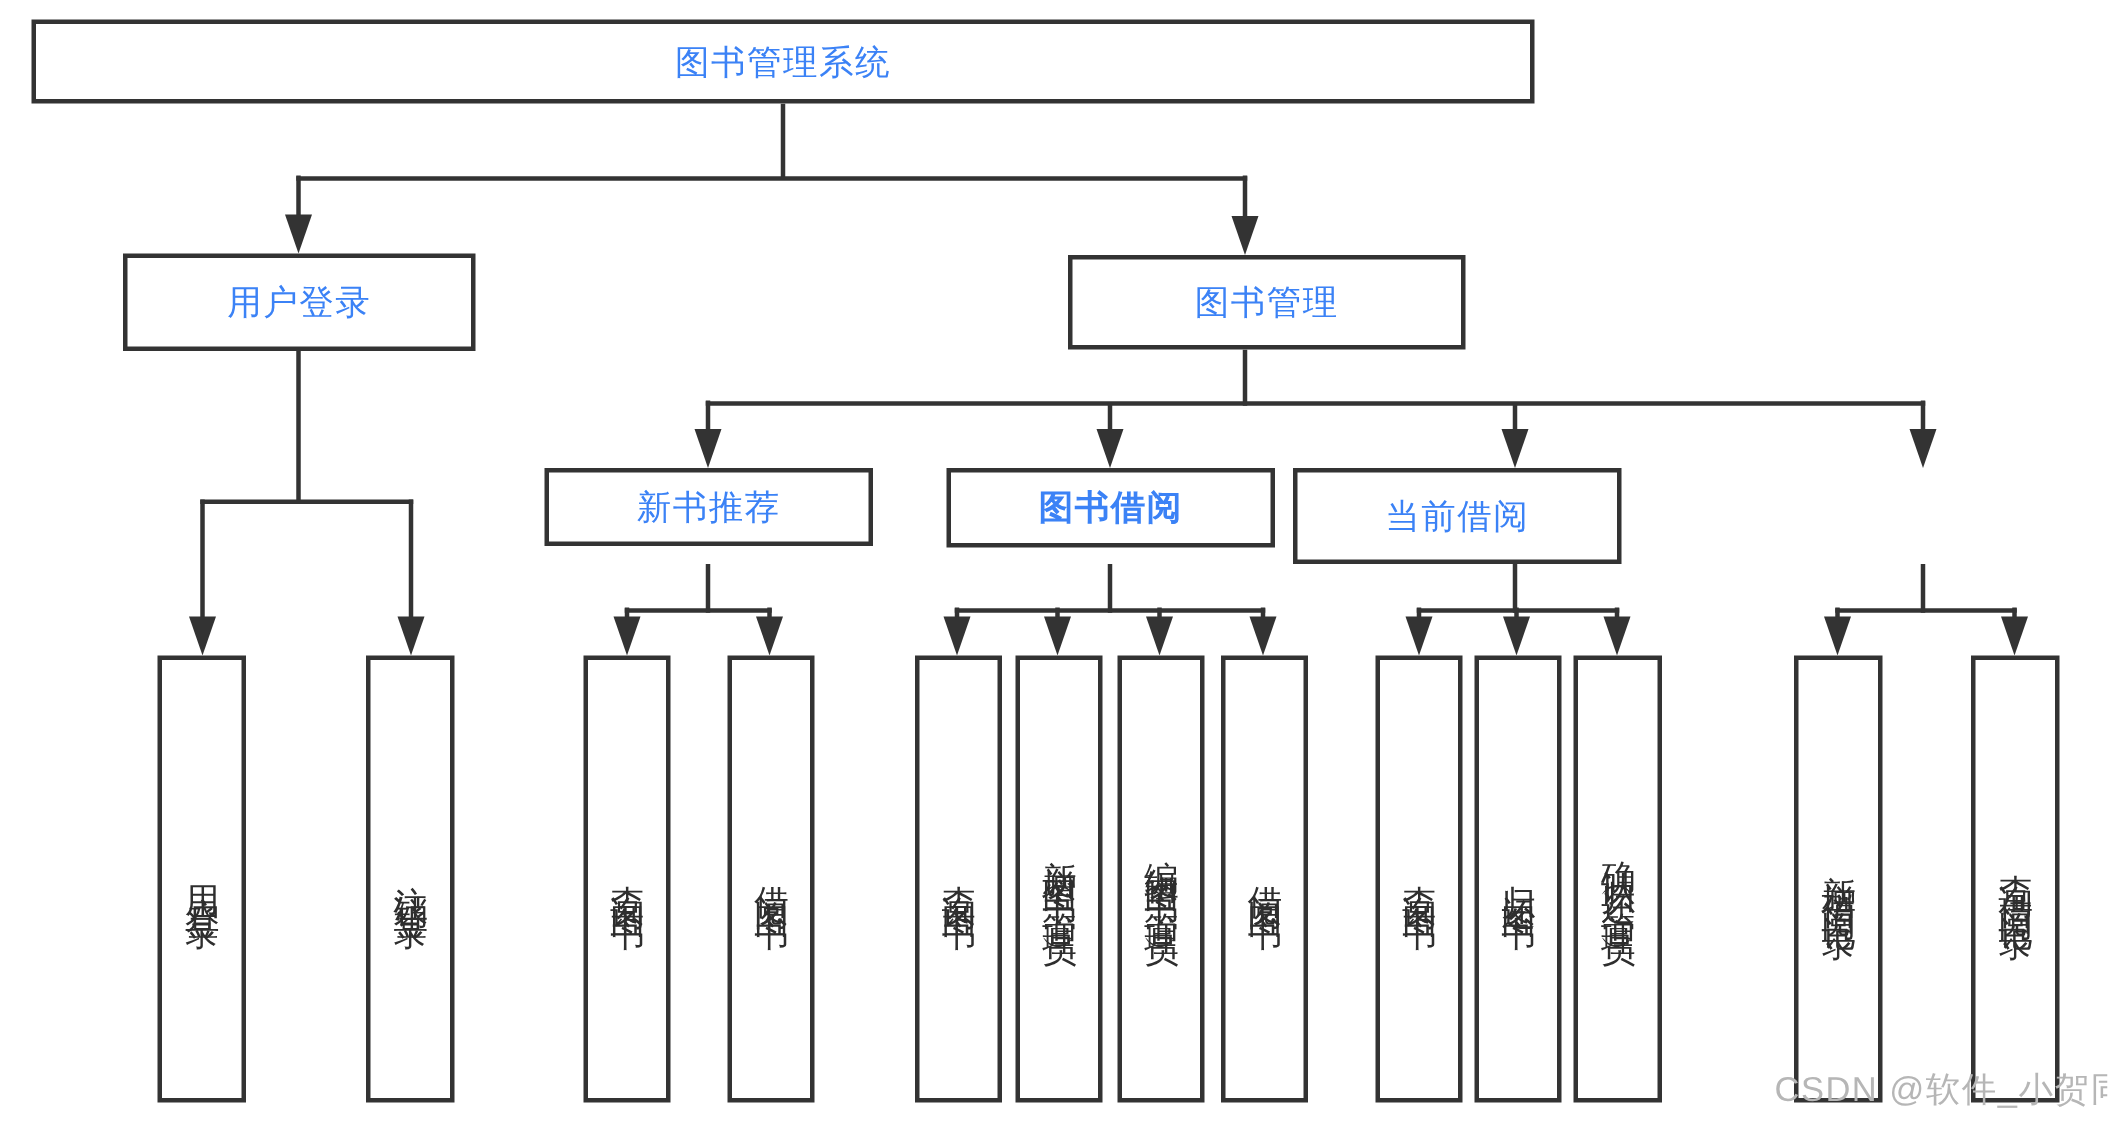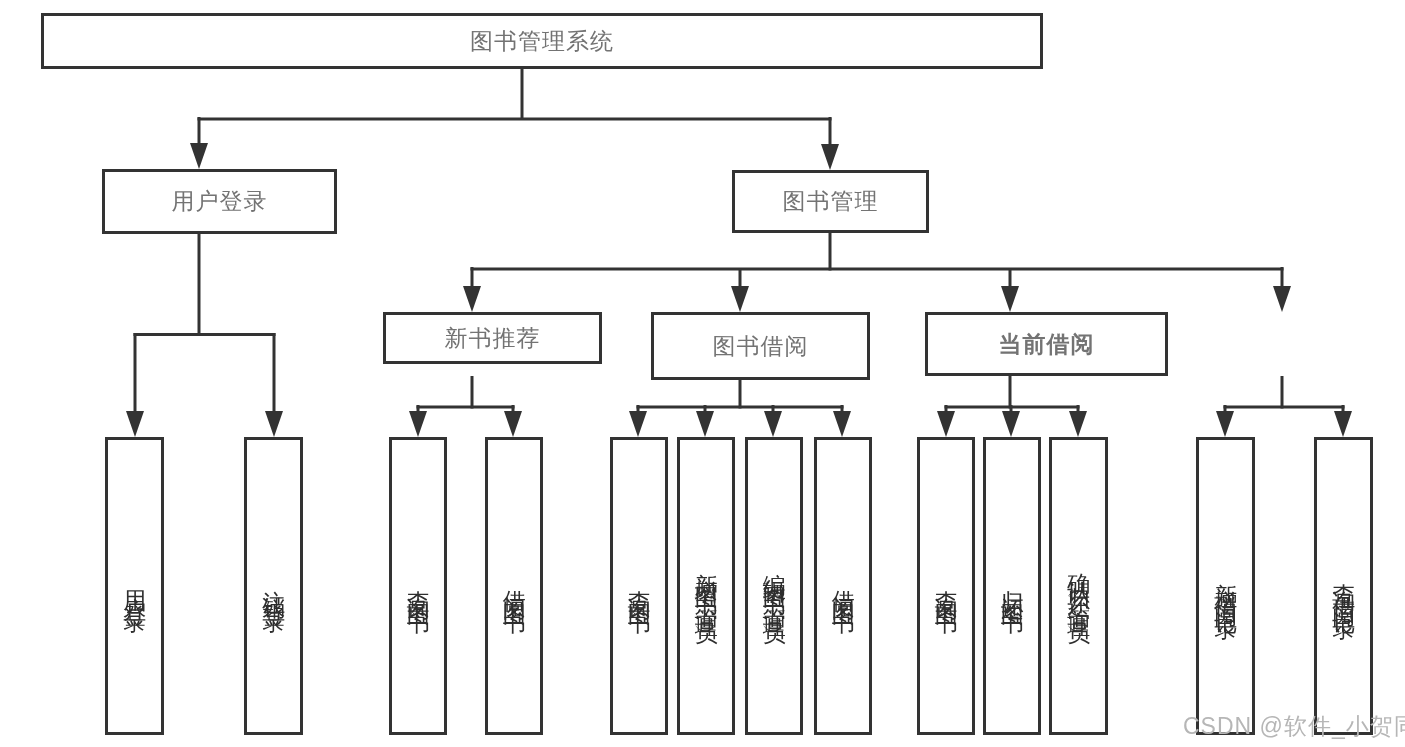--- a/index.html
+++ b/index.html
@@ -7,21 +7,21 @@
     position:relative;width:1405px;height:747px;background:#ffffff;
     font-family:"Liberation Sans","DejaVu Sans",sans-serif;overflow:hidden;
   }
   .wires{position:absolute;left:0;top:0;width:1405px;height:747px;z-index:1;}
   .wires line{stroke:#333333;stroke-width:3;}
   .wires polygon{fill:#333333;stroke:none;}
   .node{
     position:absolute;z-index:2;box-sizing:border-box;
     border:3px solid #333333;background:#ffffff;
     display:flex;align-items:center;justify-content:center;
-    font-size:23px;color:#737373;letter-spacing:1px;white-space:nowrap;margin-left:20px;
+    font-size:23px;color:#3b82f6;letter-spacing:1px;white-space:nowrap;
   }
   .leaf{
     position:absolute;z-index:2;box-sizing:border-box;
     border:3px solid #333333;background:#ffffff;
     top:437px;height:298px;width:58px;
     display:flex;align-items:center;justify-content:center;
     writing-mode:vertical-rl;text-orientation:mixed;
     font-size:23px;color:#2e2e2e;letter-spacing:7px;line-height:1.2;
   }
   .watermark{
@@ -92,25 +92,25 @@
     <line x1="1223.5" y1="407" x2="1344.5" y2="407"></line>
     <line x1="1225" y1="405" x2="1225" y2="414"></line>
     <polygon points="1216,411 1234,411 1225,437"></polygon>
     <line x1="1343" y1="405" x2="1343" y2="414"></line>
     <polygon points="1334,411 1352,411 1343,437"></polygon>
   </svg>
 
   <div class="node" style="left:21px;top:13px;width:1002px;height:56px;">图书管理系统</div>
 
   <div class="node" style="left:82px;top:169px;width:235px;height:65px;">用户登录</div>
-  <div class="node" style="left:712px;top:170px;width:197px;height:63px;">图书管理</div>
+  <div class="node" style="left:712px;top:170px;width:265px;height:63px;">图书管理</div>
 
   <div class="node" style="left:363px;top:312px;width:219px;height:52px;">新书推荐</div>
-  <div class="node" style="left:631px;top:312px;width:219px;height:68px;">图书借阅</div>
-  <div class="node" style="left:905px;top:312px;width:243px;height:64px;font-weight:bold;">当前借阅</div>
+  <div class="node" style="left:631px;top:312px;width:219px;height:53px;font-weight:bold;">图书借阅</div>
+  <div class="node" style="left:862px;top:312px;width:219px;height:64px;">当前借阅</div>
 
   <div class="leaf" style="left:105px;width:59px;">用户登录</div>
   <div class="leaf" style="left:244px;width:59px;">注销登录</div>
 
   <div class="leaf" style="left:389px;">查询图书</div>
   <div class="leaf" style="left:485px;">借阅图书</div>
 
   <div class="leaf" style="left:610px;">查询图书</div>
   <div class="leaf" style="left:677px;">新增图书（管理员）</div>
   <div class="leaf" style="left:745px;">编辑图书（管理员）</div>

